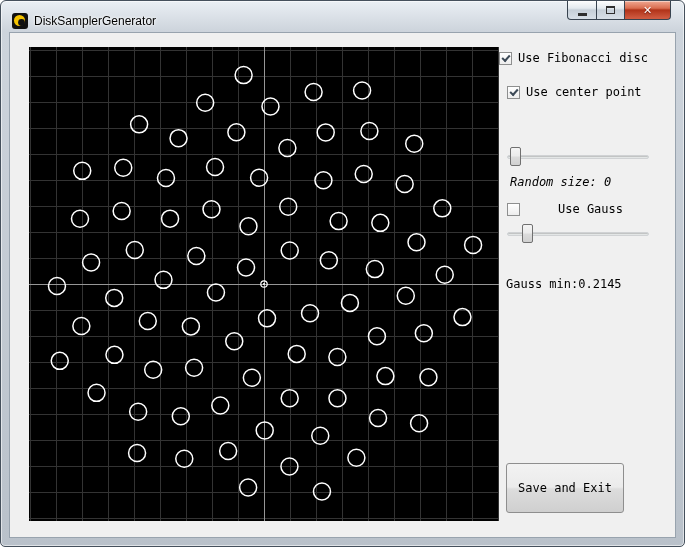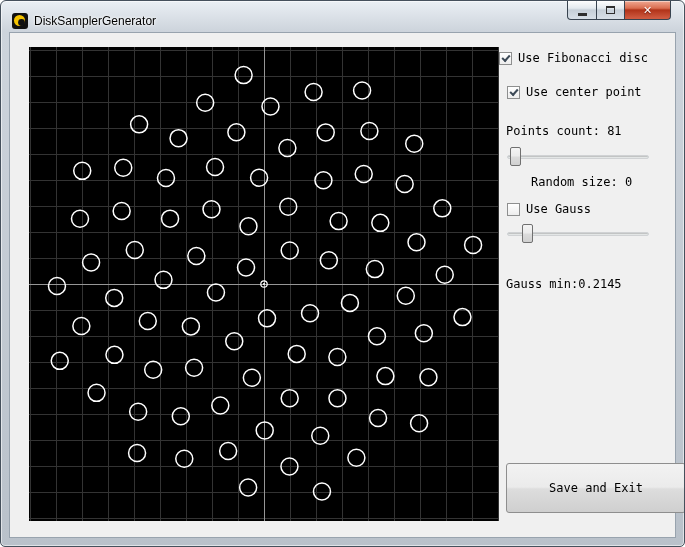--- a/index.html
+++ b/index.html
@@ -81,21 +81,21 @@
     background:#e7eaea; border:1px solid #d0d2d4; border-radius:2px;
     box-shadow:inset 0 1px 1px rgba(0,0,0,0.18);
   }
   .slider .thumb {
     position:absolute; top:1px; width:11px; height:19px;
     background:linear-gradient(180deg,#f4f4f4,#ebebeb 48%,#dcdcdc 52%,#d0d0d0);
     border:1px solid #707070; border-radius:2px;
   }
 
   .save-btn {
-    position:absolute; left:505px; top:462px; width:180px; height:50px;
+    position:absolute; left:505px; top:462px; width:118px; height:50px;
     background:linear-gradient(180deg,#f2f2f2,#ebebeb 48%,#dddddd 52%,#cfcfcf);
     border:1px solid #8e8e8e; border-radius:3px;
     font-family:"DejaVu Sans Mono", monospace; font-size:12px; color:#000;
     display:flex; align-items:center; justify-content:center;
     cursor:default;
   }
 </style>
 </head>
 <body>
 
@@ -253,30 +253,29 @@
   <div class="checkbox-row" style="left:498px; top:50px;text-align:center;">
     <span class="checkbox checked"></span>
     <span class="checkbox-label">Use Fibonacci disc</span>
   </div>
 
   <div class="checkbox-row" style="left:506px; top:76px;margin-top:8px;">
     <span class="checkbox checked"></span>
     <span class="checkbox-label">Use center point</span>
   </div>
 
-  <div class="panel-label" style="left:505px; top:123px;">Points count: 81</div>
 
   <div class="slider" style="left:506px; top:145px; width:142px;">
     <div class="track"></div>
     <div class="thumb" style="left: 3px;"></div>
   </div>
 
-  <div class="panel-label" style="left:530px; top:174px;">Random size: 0</div>
-
-  <div class="checkbox-row" style="left:506px; top:201px;">
+  <div class="panel-label" style="left:509px; top:174px;font-style:italic;">Random size: 0</div>
+
+  <div class="checkbox-row" style="left:506px; top:201px;gap:32px;">
     <span class="checkbox"></span>
     <span class="checkbox-label">Use Gauss</span>
   </div>
 
   <div class="slider" style="left:506px; top:222px; width:142px;">
     <div class="track"></div>
     <div class="thumb" style="left: 15px;"></div>
   </div>
 
   <div class="panel-label" style="left:505px; top:276px;">Gauss min:0.2145</div>

